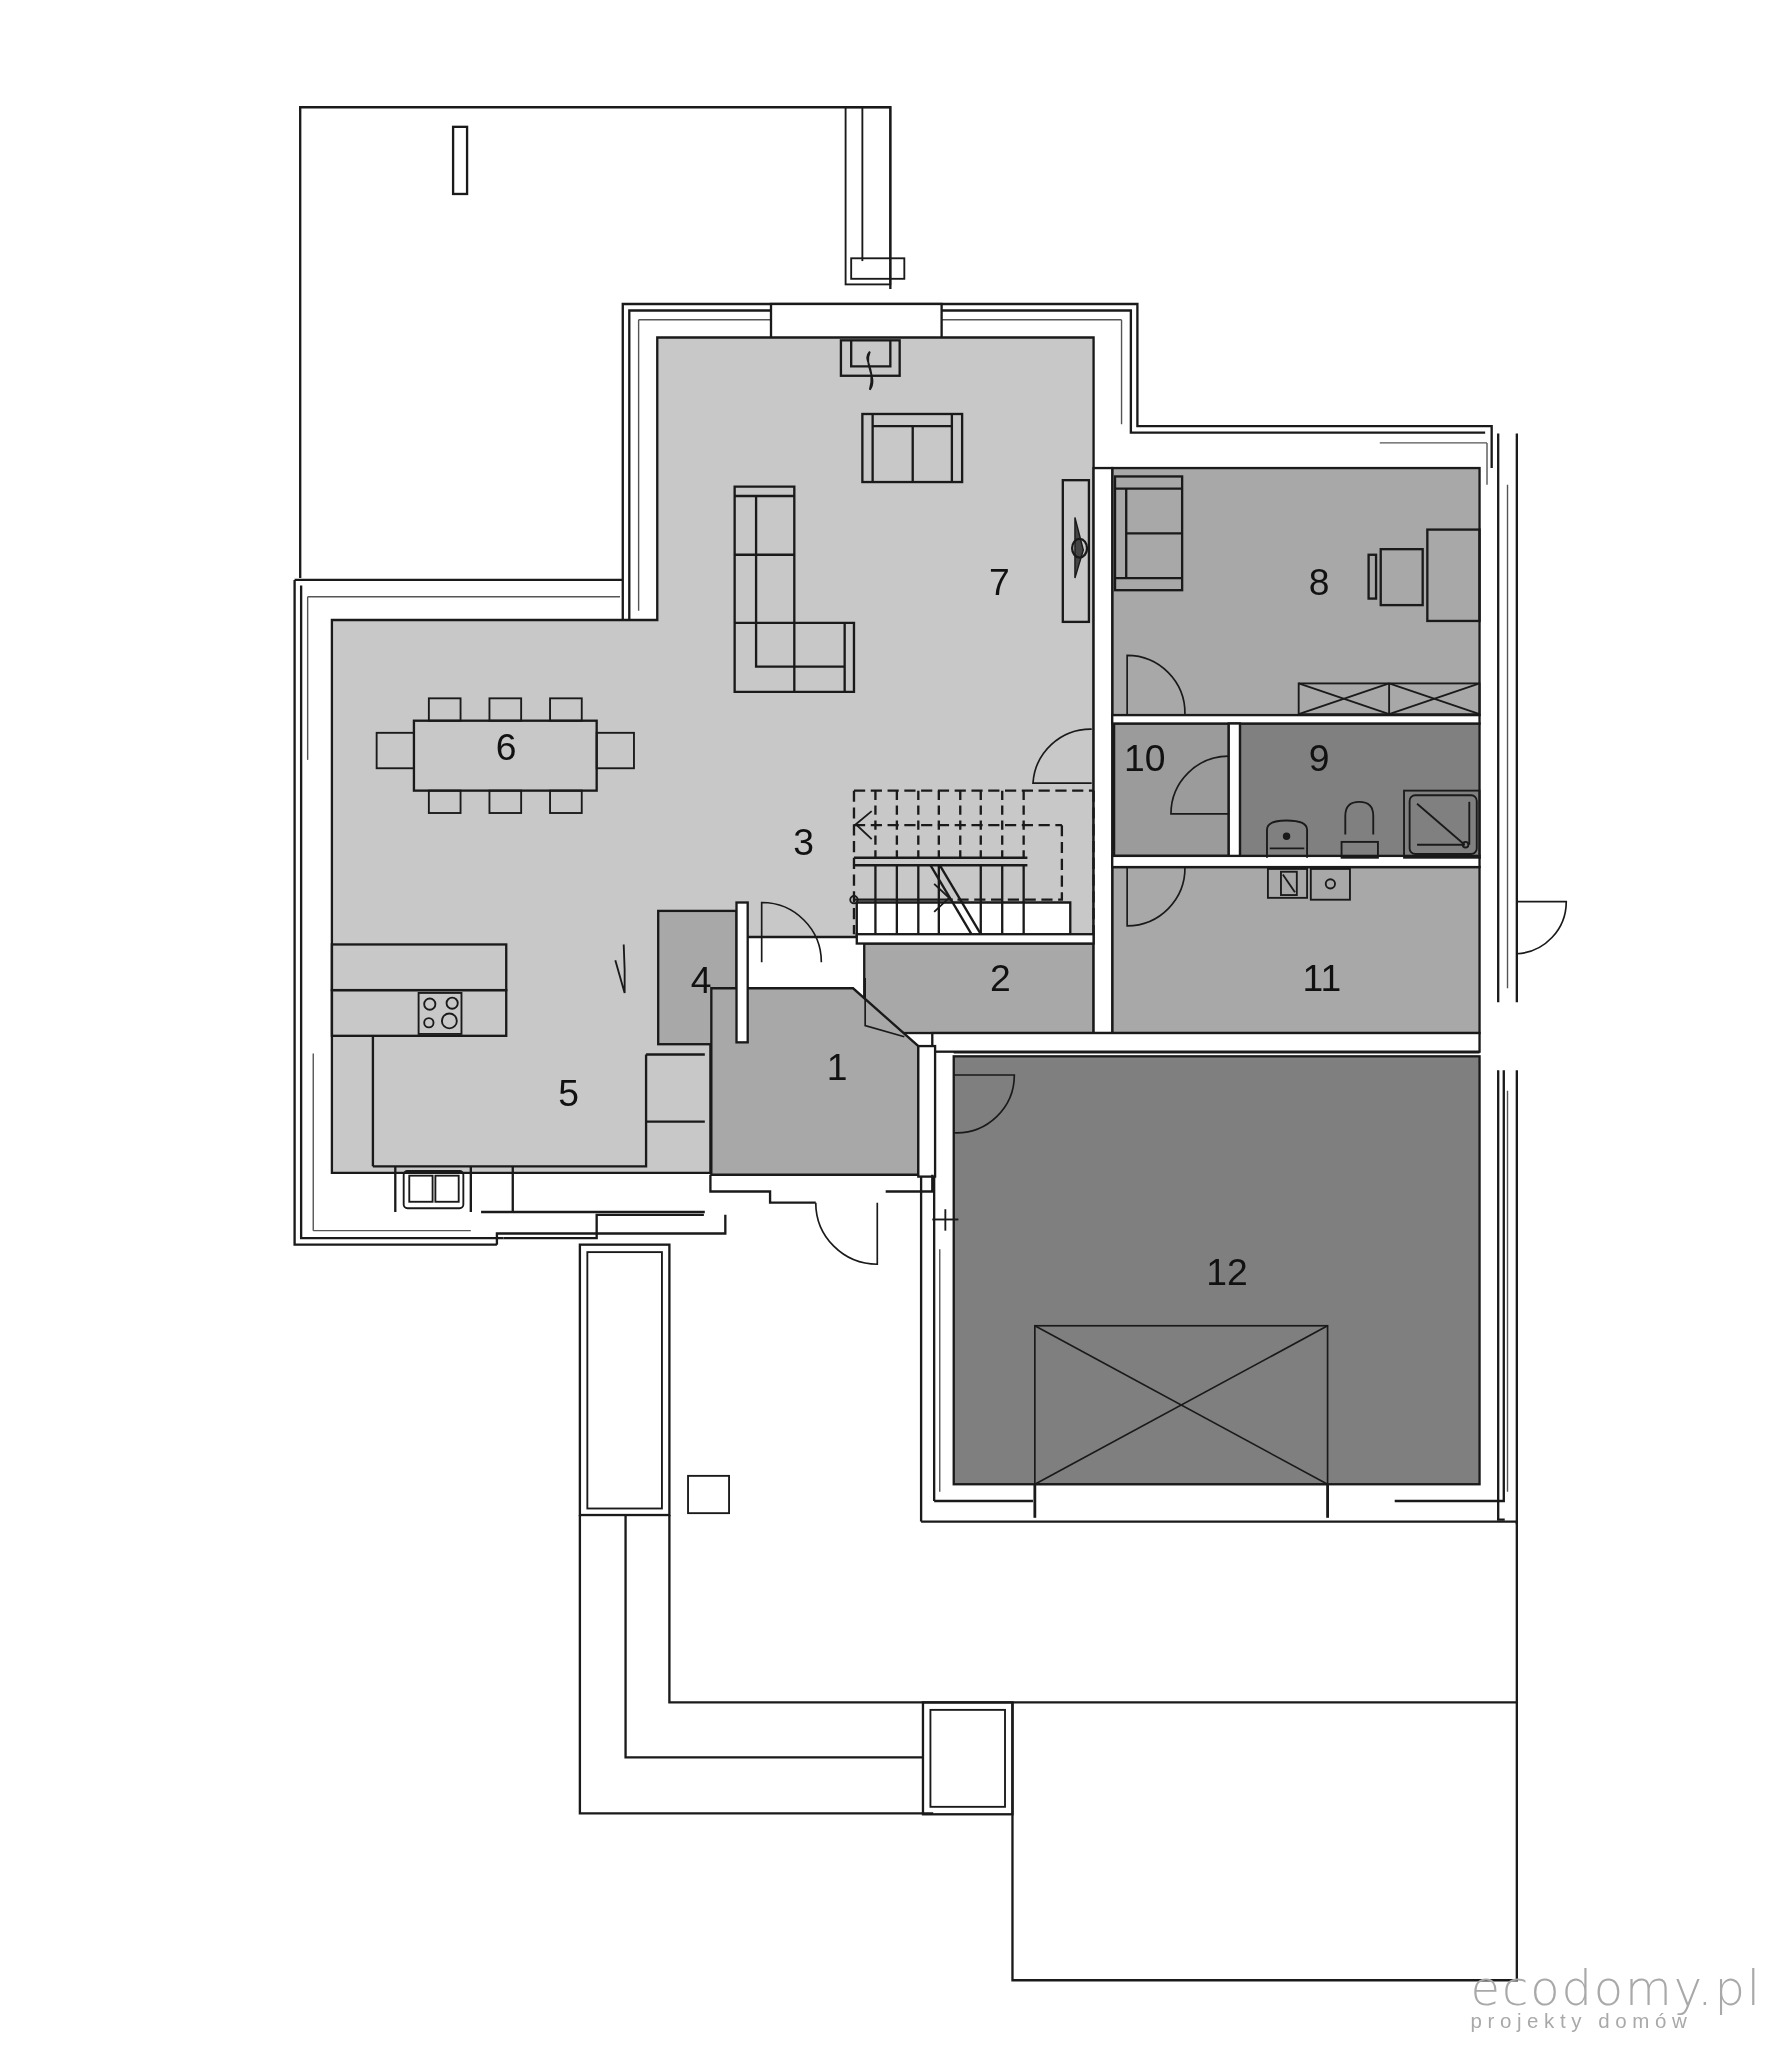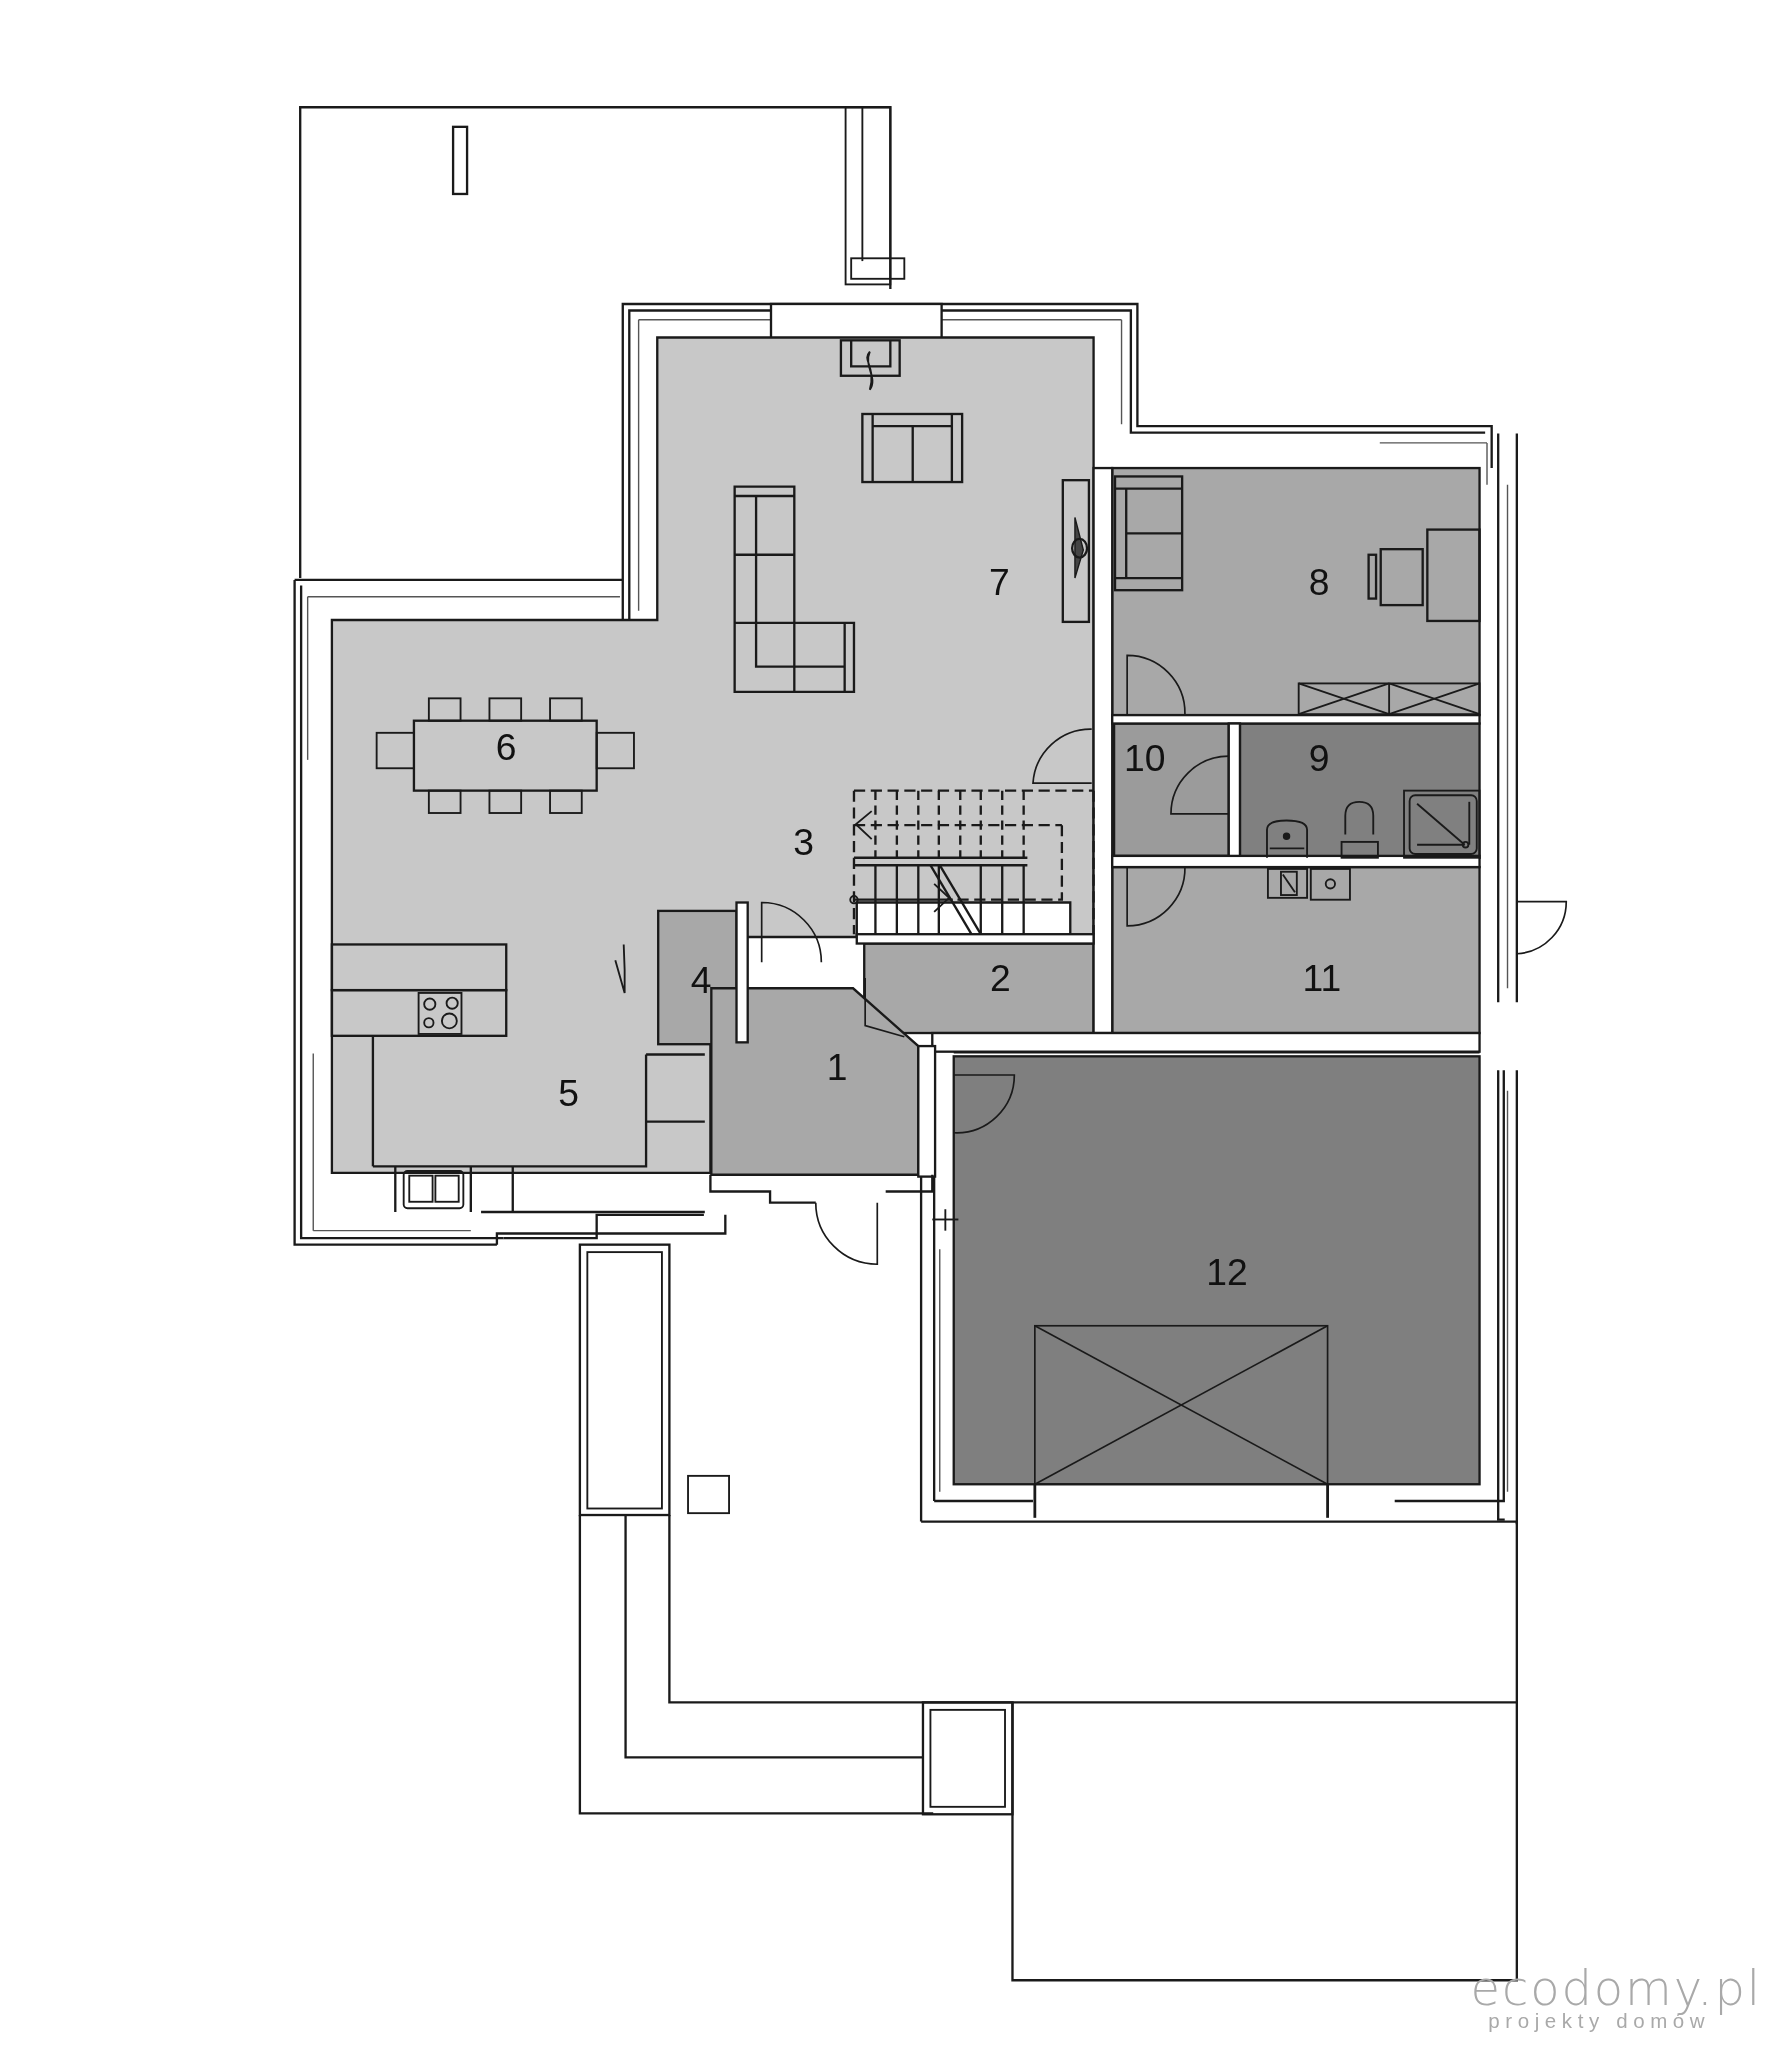--- a/index.html
+++ b/index.html
@@ -1,20 +1,20 @@
 <!DOCTYPE html>
 <html style="font-size:15px"><head>
 <meta charset="utf-8">
 <style>
   html, body { margin: 0; padding: 0; background: #ffffff; }
   body { width: 1790px; height: 2053px; position: relative; overflow: hidden;
          font-family: "Liberation Sans", sans-serif; }
   #plan { position: absolute; left: 0; top: 0; width: 1790px; height: 2053px; }
   .room-label { font-family: "Liberation Sans", sans-serif; font-size: 40px; fill: #111; text-anchor: middle; dominant-baseline: middle; }
-  .logo { position: absolute; right: 28px; bottom: 20.5px; text-align: center; color: #a9a9a9; }
+  .logo { position: absolute; right: 28px; bottom: 20.5px; text-align: left; color: #a9a9a9; }
   .logo-main { font-family: "DejaVu Sans", sans-serif; font-size: 48px; font-weight: 300; letter-spacing: 1.9px; line-height: 1; }
   .logo-sub { font-family: Liberation Sans, sans-serif; font-size: 20.5px; letter-spacing: 5.6px; margin-top: -3.7px; padding-right: 34px; }
 </style>
 </head>
 <body>
 
 <svg id="plan" viewBox="0 0 1920 2202" xmlns="http://www.w3.org/2000/svg">
   <g fill="none" stroke="#1a1a1a" stroke-width="2.5">
 
     <g>

